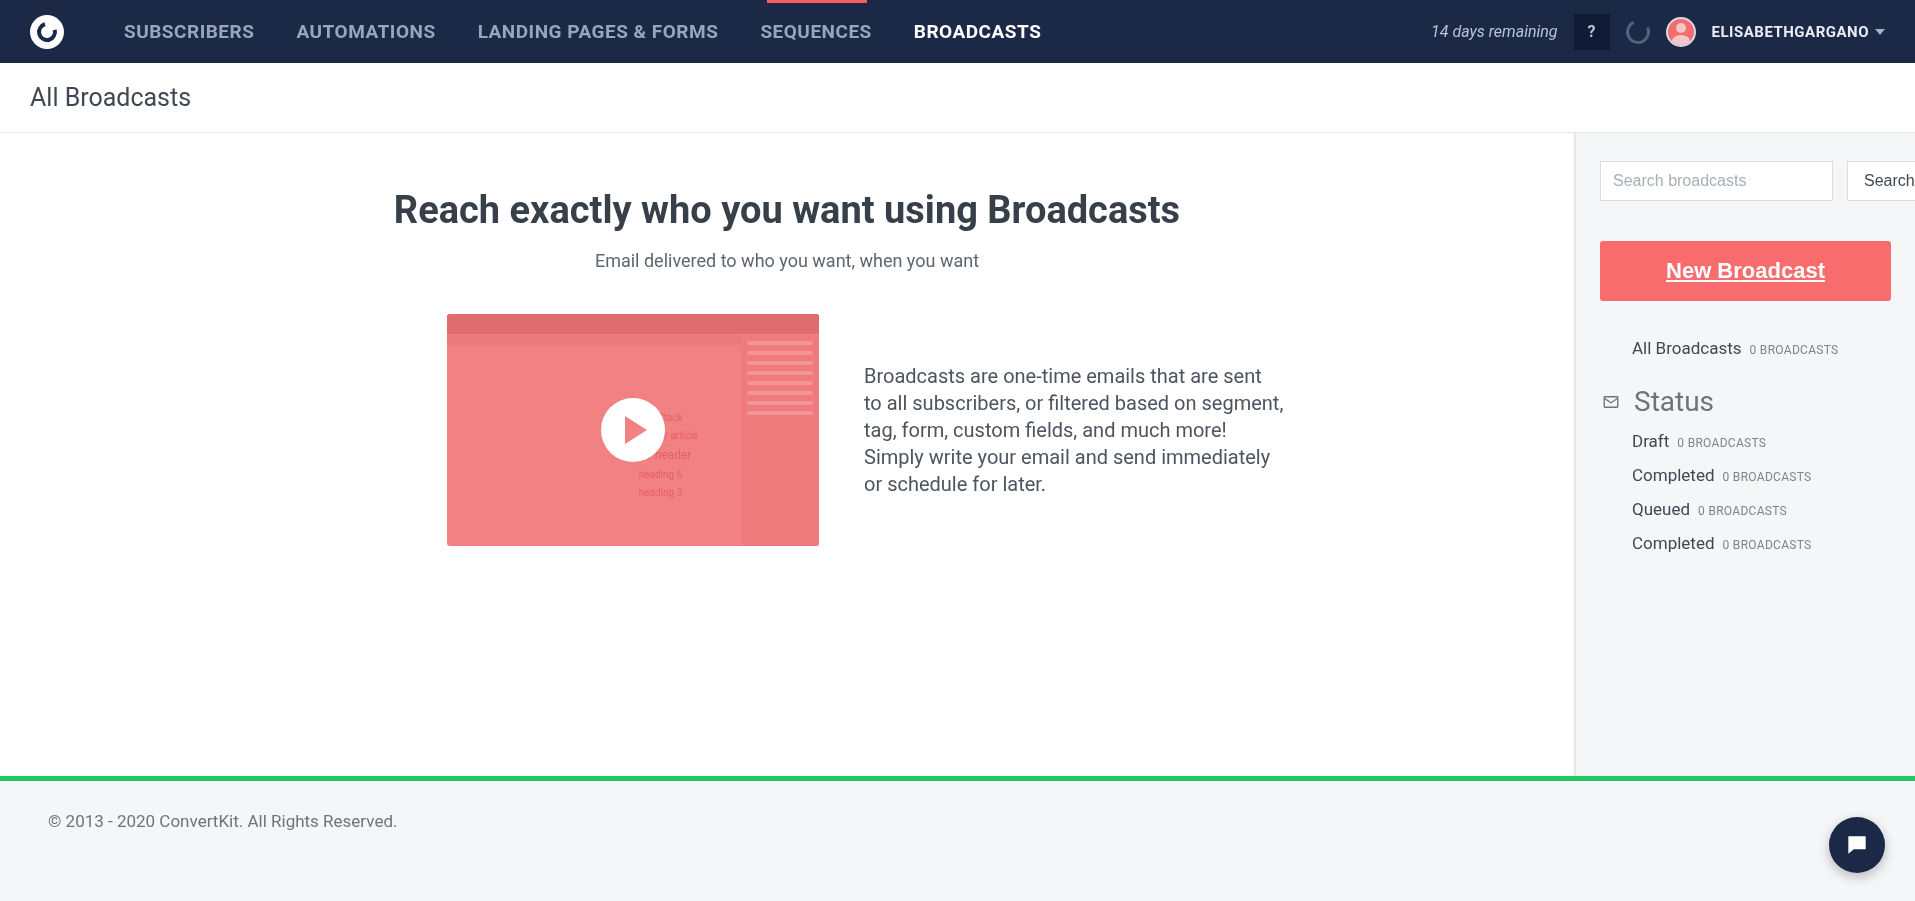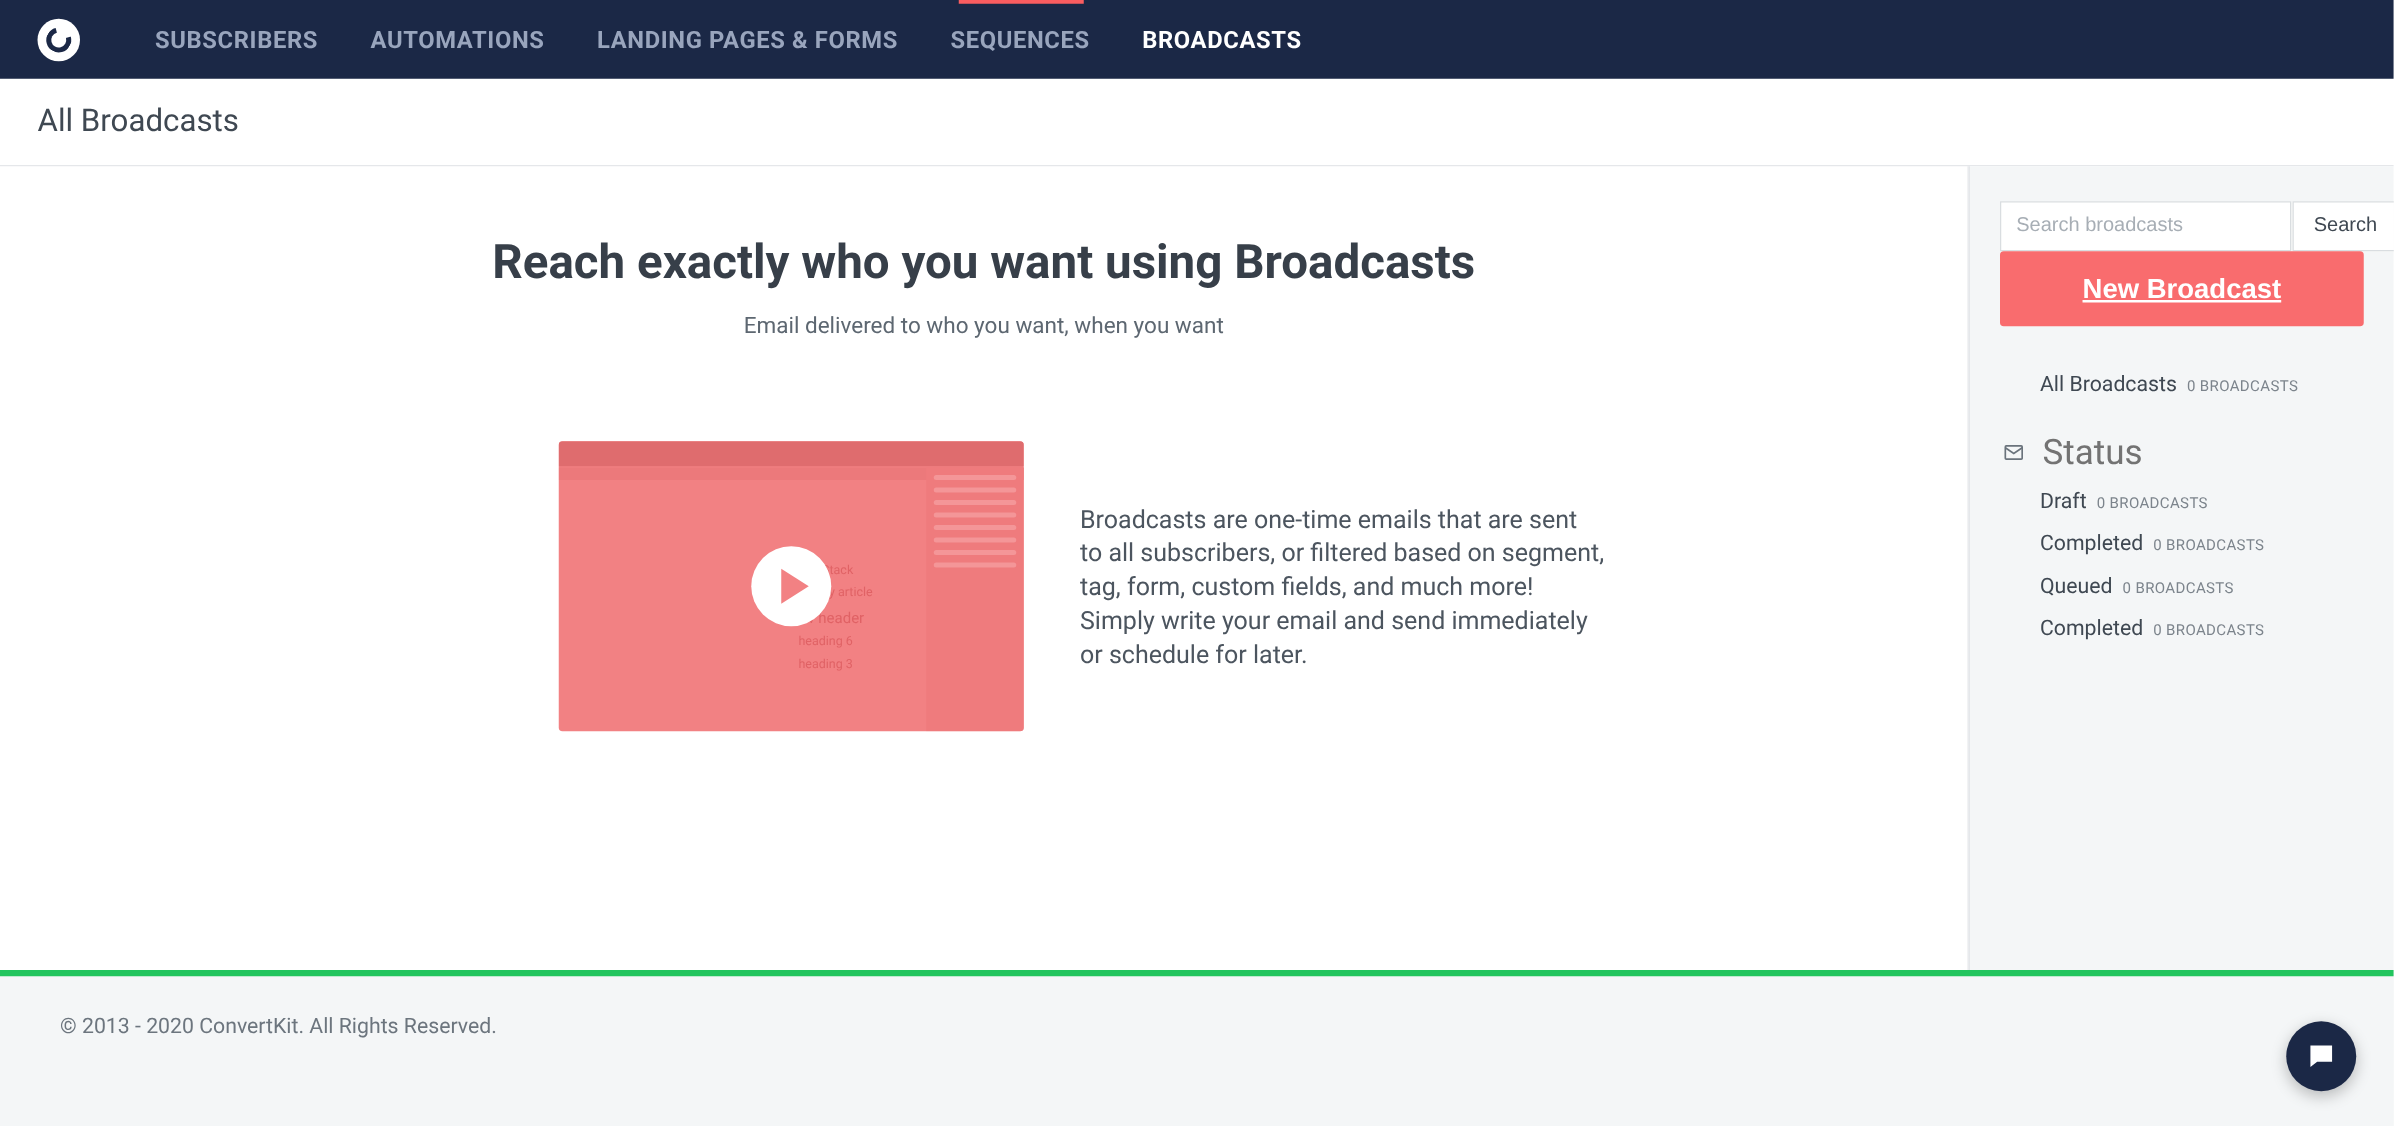--- a/index.html
+++ b/index.html
@@ -162,21 +162,21 @@
   }
   .hero-title {
     font-size: 38px;
     font-weight: 700;
     color: #373f49;
     margin-bottom: 18px;
   }
   .hero-sub {
     font-size: 18px;
     color: #5d6771;
-    margin-bottom: 82px;
+    margin-bottom: 43px;
   }
   .hero-body {
     display: flex;
     align-items: center;
     gap: 45px;
     padding-left: 190px;
   }
   .video-thumb {
     width: 372px;
     height: 232px;
@@ -247,21 +247,22 @@
 
   
   .sidebar {
     width: 340px;
     background: #f4f6f7;
     padding: 28px 24px;
     border-left: 1px solid #e5e7ea;
   }
   .search-row {
     display: flex;
-    gap: 1px;
+    gap: 14px;
+    margin-bottom: 40px;
   }
   .search-input {
     flex: 1;
     height: 40px;
     border: 1px solid #d9dde0;
     padding: 0 12px;
     font-size: 16px;
     color: #555;
     background: #fff;
   }
@@ -366,20 +367,30 @@
   <div class="topnav-accent"></div>
   <div class="logo">
     <div class="logo-inner"></div>
   </div>
   <div class="nav-links">
     <div class="nav-link">SUBSCRIBERS</div>
     <div class="nav-link">AUTOMATIONS</div>
     <div class="nav-link">LANDING PAGES &amp; FORMS</div>
     <div class="nav-link">SEQUENCES</div>
     <div class="nav-link active">BROADCASTS</div>
+  </div>
+  <div class="topnav-right">
+    <div class="trial">14 days remaining</div>
+    <div class="help-btn">?</div>
+    <div class="spinner"></div>
+    <div class="avatar"></div>
+    <div class="username">
+      <span>ELISABETHGARGANO</span>
+      <span class="caret-down"></span>
+    </div>
   </div>
 </div>
 
 <div class="page-header">
   <h1 class="page-title">All Broadcasts</h1>
 </div>
 
 <div class="main">
   <div class="content">
     <div class="hero">

